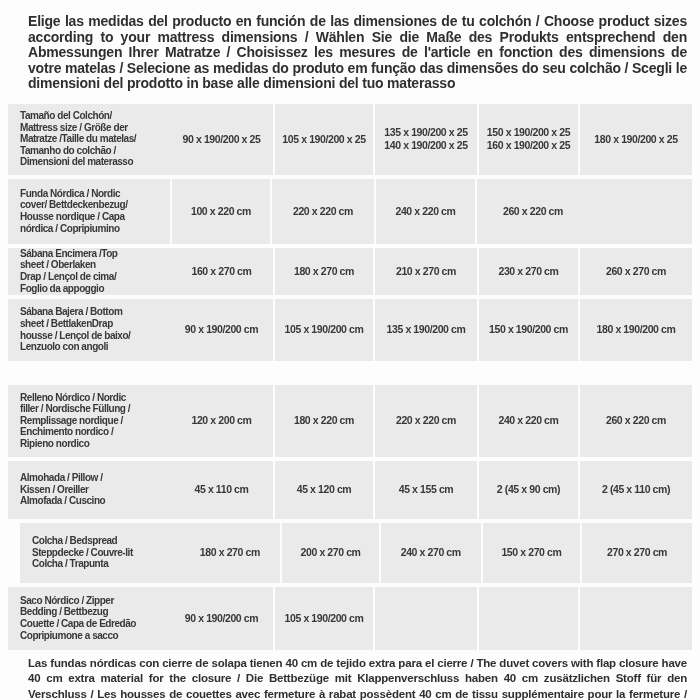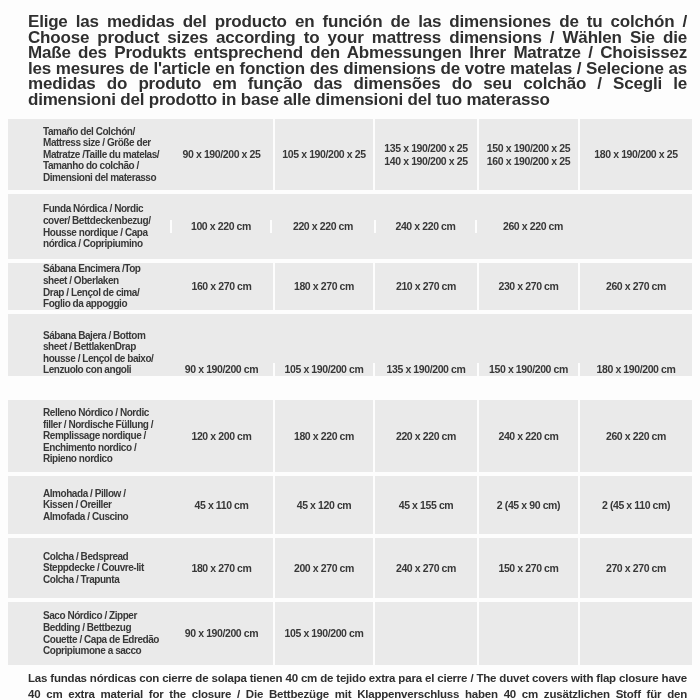--- a/index.html
+++ b/index.html
@@ -14,49 +14,49 @@
     background:var(--page-bg);
     font-family:"Liberation Sans","DejaVu Sans",sans-serif;
     color:var(--text);
     font-weight:700;
     overflow:hidden;
   }
   .page{width:700px;height:700px;position:relative;}
   .intro{
     margin:14px 13px 0 28px;
     width:659px;
-    font-size:17px;
+    font-size:14px;
     line-height:15.5px;
     letter-spacing:-0.2px;
     text-align:justify;
     color:#2f2f2f;
   }
   .size-table{
     margin:12px 8px 0 8px;
     width:684px;
   }
   .row{
     display:flex;
     align-items:stretch;
     background:var(--row-bg);
     margin-bottom:4px;
   }
   .row.r1{height:71px;}
-  .row.r2{height:65px;align-items:center;}
+  .row.r2{height:65px;}
   .row.r3{height:47px;}
-  .row.r4{height:62px;align-items:flex-end;}
+  .row.r4{height:62px;}
   .row.r5{height:72px;margin-top:24px;}
   .row.r6{height:58px;}
-  .row.r7{height:60px;}
+  .row.r7{height:60px;margin-left:12px;}
   .row.r8{height:63px;}
   .cell-label{
     width:162px;
     display:flex;
     align-items:center;
-    padding-left:35px;
+    padding-left:12px;
   }
   .cell-label .lbl{
     font-size:10px;
     line-height:11.6px;
     letter-spacing:-0.45px;
     white-space:pre-line;
     width:142px;
   }
   .cell{
     display:flex;

